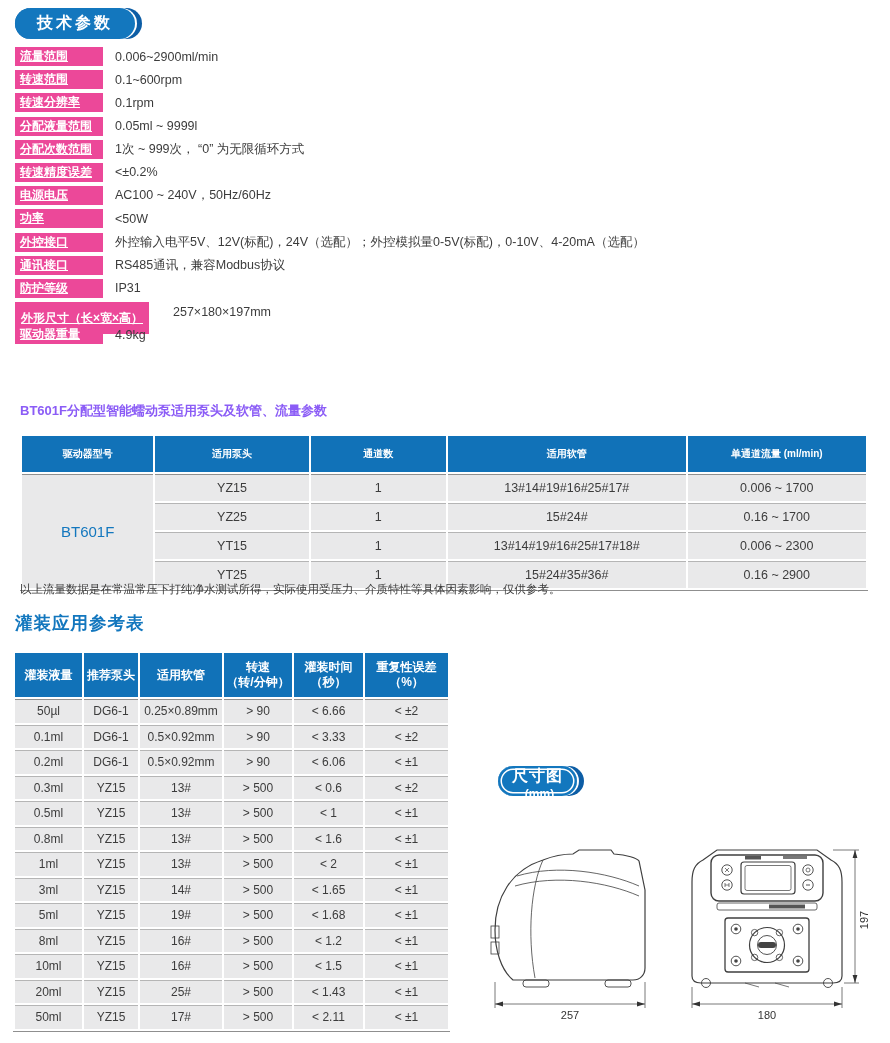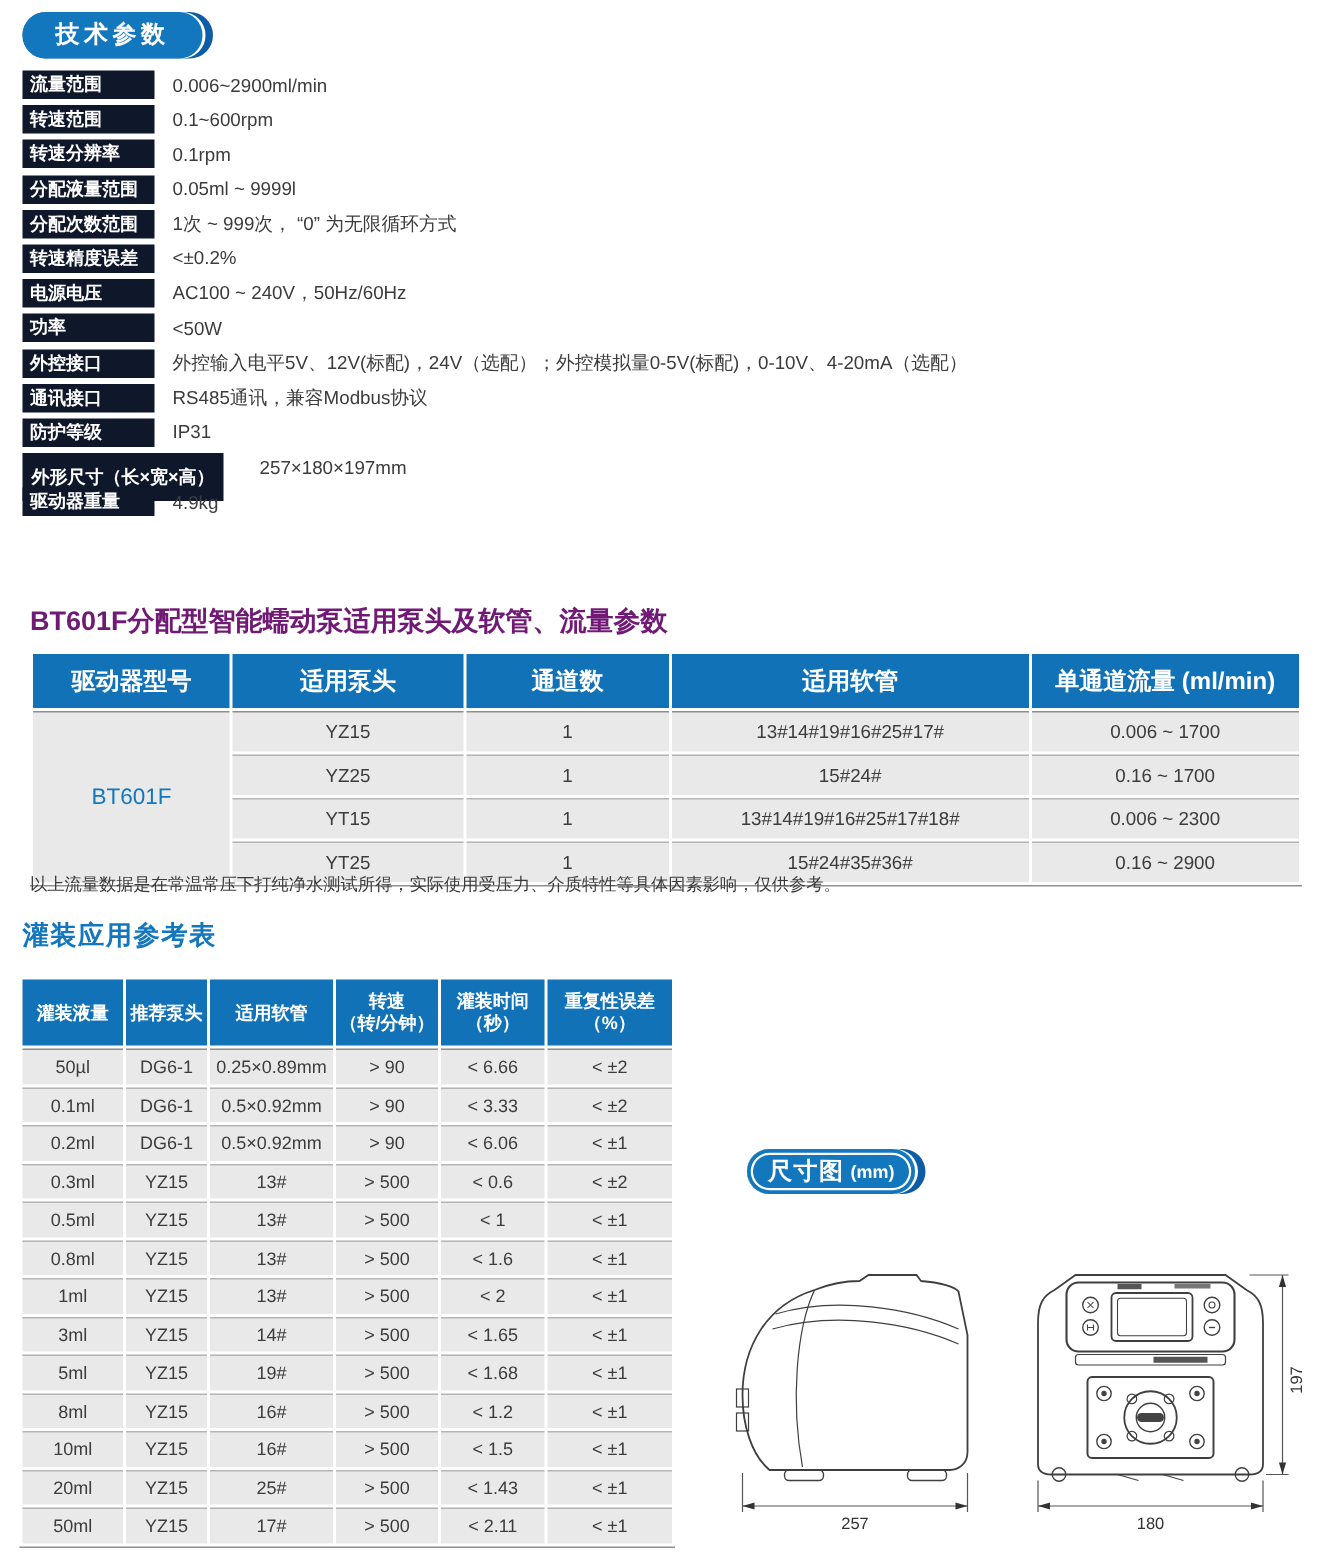--- a/index.html
+++ b/index.html
@@ -7,40 +7,40 @@
     width:890px;height:1043px;position:relative;background:#ffffff;
     font-family:"Liberation Sans",sans-serif;color:#3c3c3c;overflow:hidden;
   }
   
   .pill{position:absolute;display:inline-flex;align-items:center;background:#0c5da5;border-radius:999px;padding-right:7px;}
   .pill-inner{background:#1377be;border-radius:999px;color:#fff;font-weight:bold;display:flex;align-items:center;box-shadow:2px 0 0 #ffffff;}
   .pill-tech{left:15px;top:8px;}
   .pill-tech .pill-inner{height:31px;padding:0 22px;font-size:16px;letter-spacing:3px;}
   .pill-dim{left:498px;top:766px;}
   .pill-dim .pill-inner{height:30px;padding:0 14px;font-size:16px;letter-spacing:1px;
-    box-shadow:inset 0 0 0 2.5px #1377be, inset 0 0 0 4px #ffffff, 2px 0 0 #ffffff;}
+    box-shadow:inset 0 0 0 2.5px #1377be, inset 0 0 0 4px #ffffff, 2px 0 0 #ffffff;flex-direction:column;}
   .pill-dim .unit{font-size:12px;font-weight:bold;margin-left:4px;letter-spacing:0;}
   
   .params{position:absolute;left:15px;top:47px;width:870px;}
   .param-row{display:flex;align-items:stretch;height:19px;margin-bottom:4.2px;}
-  .param-label{flex:none;width:88px;box-sizing:border-box;background:#0f172a;color:#fff;
-    font-size:12px;font-weight:bold;display:flex;align-items:center;padding:0 5px;white-space:nowrap;}
+  .param-label{flex:none;width:88px;box-sizing:border-box;background:#ec4899;color:#fff;
+    font-size:12px;font-weight:bold;display:flex;align-items:center;padding:0 5px;white-space:nowrap;text-decoration:underline;}
   .param-label.wide{width:auto;padding:16px 6px;}
   .param-value{margin-left:12px;font-size:12.5px;color:#3c3c3c;display:flex;align-items:center;white-space:nowrap;}
   
-  .spec-title{position:absolute;left:20px;top:402px;font-size:18px;font-weight:bold;color:#701a75;}
+  .spec-title{position:absolute;left:20px;top:402px;font-size:13px;font-weight:bold;color:#8b5cf6;}
   .note{position:absolute;left:20px;top:582px;font-size:11.5px;color:#3a3a3a;}
   .fill-title{position:absolute;left:15px;top:611px;font-size:17.5px;font-weight:bold;color:#1377be;letter-spacing:1px;}
   
   table{border-collapse:separate;border-spacing:2px;border-bottom:1px solid #8f8f8f;}
   th{background:#1172b8;color:#fff;font-weight:bold;vertical-align:middle;text-align:center;}
   td{background:#e9e9ea;text-align:center;color:#3c3c3c;vertical-align:middle;border-top:1px solid #b5b5b5;}
   tbody tr:first-child td{border-top:1px solid #8f8f8f;}
   .spec-table{position:absolute;left:20px;top:434px;width:848px;table-layout:fixed;}
-  .spec-table th{height:34px;font-size:16px;}
+  .spec-table th{height:34px;font-size:10px;}
   .spec-table td{height:24px;font-size:12.5px;}
   .spec-table td.model{color:#1377be;font-size:15px;border-top:1px solid #8f8f8f;}
   .fill-table{position:absolute;left:13px;top:651px;width:437px;table-layout:fixed;}
   .fill-table th{height:42px;font-size:12px;line-height:1.25;}
   .fill-table td{height:20.5px;font-size:12px;}
   
   .diagram{position:absolute;left:487px;top:842px;}
   svg text{font-family:"Liberation Sans",sans-serif;}
 </style>
 </head>

